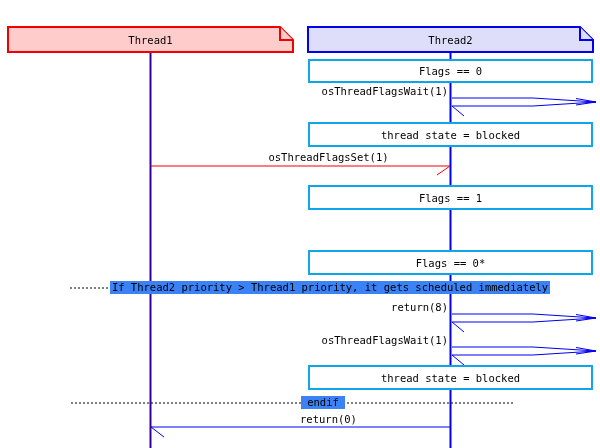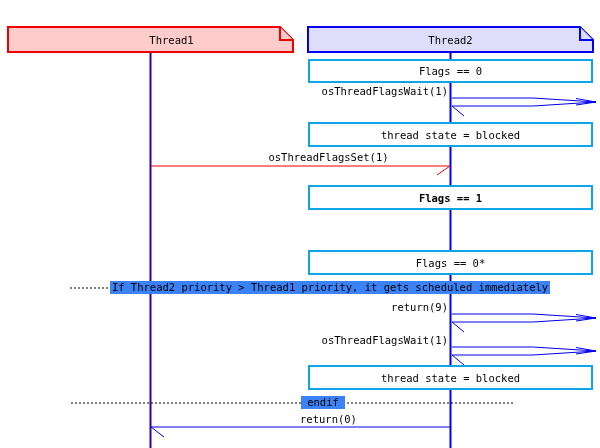--- a/index.html
+++ b/index.html
@@ -80,30 +80,30 @@
       <line x1="576" y1="354" x2="596" y2="351"></line>
       <line x1="452" y1="355" x2="464" y2="365"></line>
     </g>
 
     <g stroke="#0000ee" stroke-width="1">
       <line x1="151" y1="427" x2="450" y2="427"></line>
       <line x1="151" y1="427" x2="164" y2="437"></line>
     </g>
   </svg>
 
-  <div class="hdr-label" style="left:8px; top:27px;padding-left:21px;">Thread1</div>
+  <div class="hdr-label" style="left:8px; top:27px;">Thread1</div>
   <div class="hdr-label" style="left:308px; top:27px;">Thread2</div>
 
   <div class="box" style="top:59px;  height:24px;">Flags == 0</div>
   <div class="box" style="top:122px; height:25px;">thread state = blocked</div>
-  <div class="box" style="top:185px; height:25px;font-weight:bold;">Flags == 1</div>
+  <div class="box" style="top:185px; height:25px;">Flags == 1</div>
   <div class="box" style="top:250px; height:25px;">Flags == 0*</div>
   <div class="box" style="top:365px; height:25px;">thread state = blocked</div>
 
   <div class="lbl right" style="right:152px; top:85px;">osThreadFlagsWait(1)</div>
   <div class="lbl center" style="left:150px; width:301px; top:151px;">osThreadFlagsSet(1)</div>
   <div class="lbl center divider" style="left:82px; width:440px; top:281px;">If Thread2 priority &gt; Thread1 priority, it gets scheduled immediately</div>
-  <div class="lbl right" style="right:152px; top:301px;">return(9)</div>
+  <div class="lbl right" style="right:152px; top:301px;">return(8)</div>
   <div class="lbl right" style="right:152px; top:334px;">osThreadFlagsWait(1)</div>
   <div class="lbl center divider" style="left:273px; width:44px; top:396px;">endif</div>
   <div class="lbl center" style="left:150px; width:301px; top:413px;">return(0)</div>
 
 </div>
 
 </body></html>

